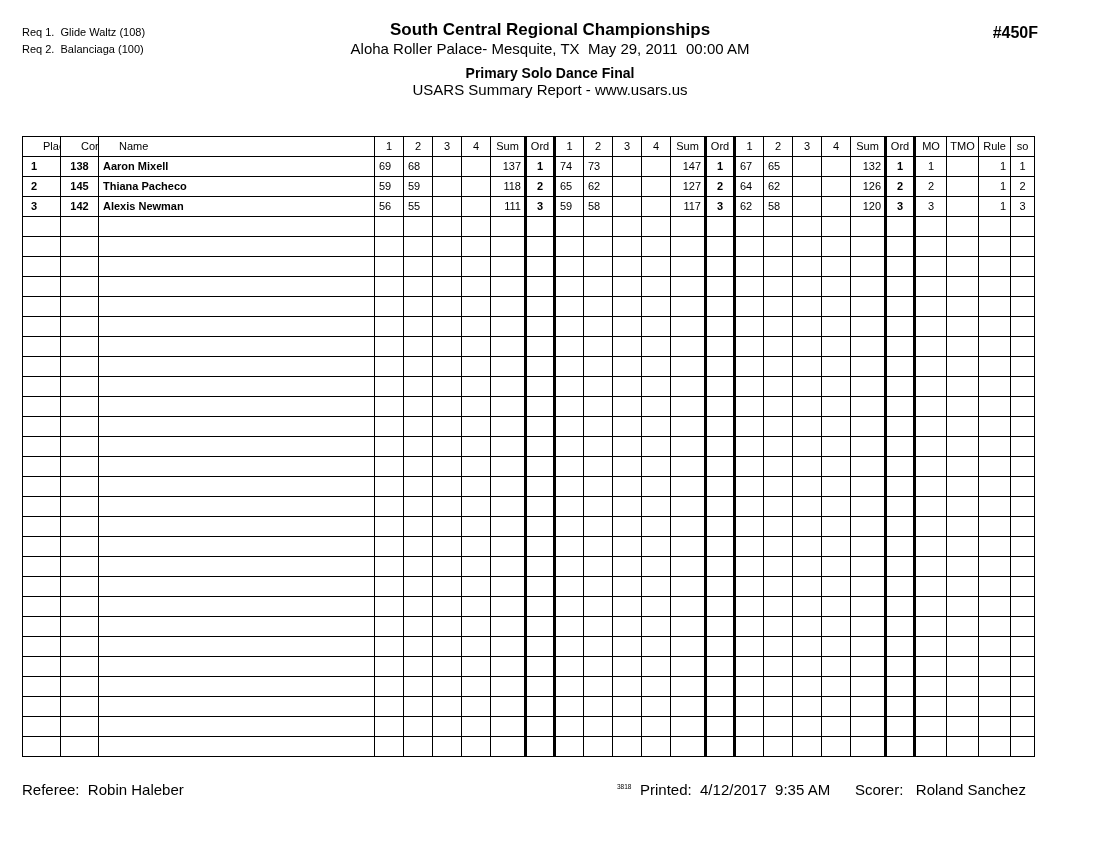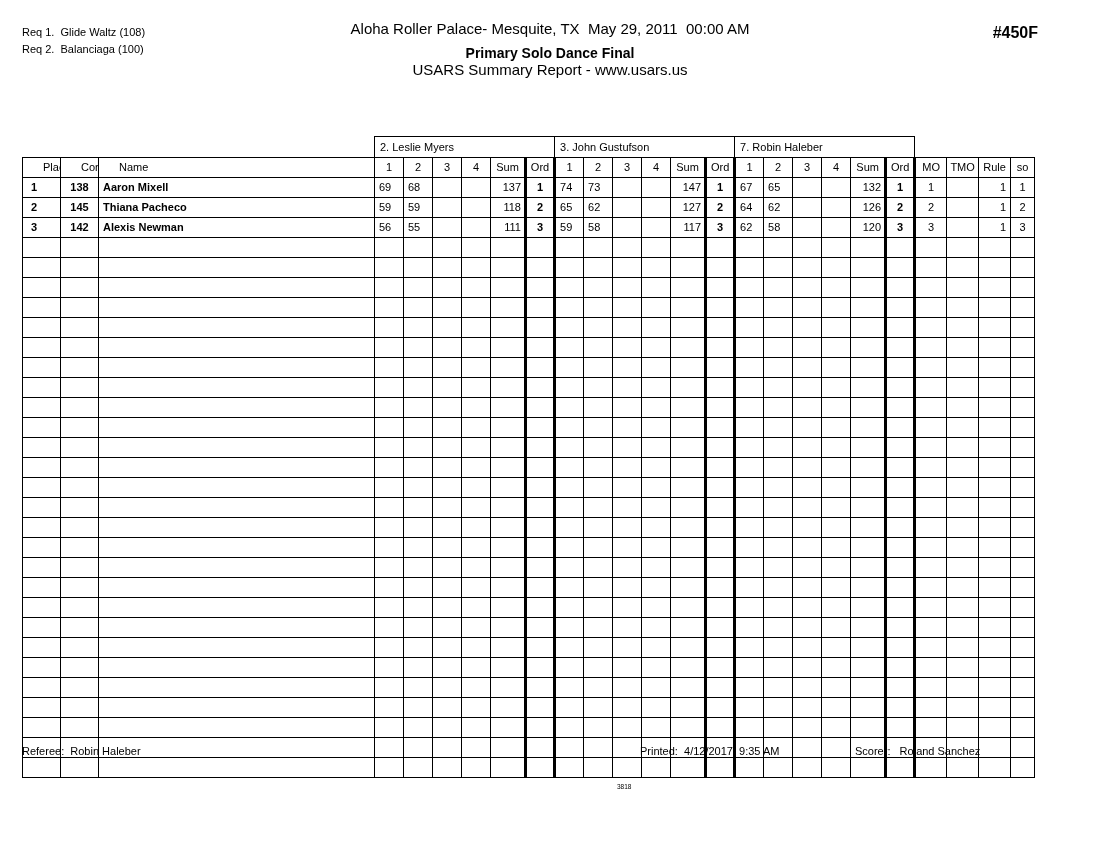--- a/index.html
+++ b/index.html
@@ -23,35 +23,36 @@
   td.ord{font-weight:bold;}
   td.place{font-weight:bold;text-align:left;padding-left:8px;}
   td.cont{font-weight:bold;text-align:center;}
   td.name{font-weight:bold;text-align:left;padding-left:4px;}
   td.s{text-align:left;padding-left:4px;}
   td.sum{text-align:right;padding-right:3px;}
   td.mo{text-align:center;}
   td.rule{text-align:right;padding-right:4px;}
   td.so{text-align:center;}
 
-  .footer-item{position:absolute;top:745px;font-size:11px;}
+  .footer-item{position:absolute;top:781px;font-size:15px;}
   .f-referee{left:22px;}
   .f-code{left:617px;top:783px;font-size:6.5px;}
   .f-printed{left:640px;}
   .f-scorer{left:855px;}
 </style>
 </head>
 <body>
 
 <div class="req-block">
   <div class="pre">Req 1.  Glide Waltz (108)</div>
   <div class="pre">Req 2.  Balanciaga (100)</div>
 </div>
 
 <div class="center-head">
+  <div class="title pre">South Central Regional Championships</div>
   <div class="sub pre">Aloha Roller Palace- Mesquite, TX  May 29, 2011  00:00 AM</div>
   <div class="event pre">Primary Solo Dance Final</div>
   <div class="report pre">USARS Summary Report - www.usars.us</div>
 </div>
 
 <div class="evnum">#450F</div>
 
 <table class="results">
   <colgroup>
     <col style="width:38px">
@@ -74,27 +75,20 @@
       <col style="width:29px">
       <col style="width:29px">
       <col style="width:35px">
       <col style="width:29px">
     <col style="width:32px">
       <col style="width:32px">
       <col style="width:32px">
       <col style="width:24px">
   </colgroup>
   <thead>
-    <tr class="judge-row">
-      <td colspan="3"></td>
-      <td class="judgebox" colspan="6">2.  Leslie Myers</td>
-      <td class="judgebox" colspan="6">3.  John  Gustufson</td>
-      <td class="judgebox" colspan="6">7.  Robin Haleber</td>
-      <td colspan="4"></td>
-    </tr>
     <tr>
       <th class="al">Place</th>
       <th class="al">Cont</th>
       <th class="al">Name</th>
       <th>1</th>
       <th>2</th>
       <th>3</th>
       <th>4</th>
       <th>Sum</th>
       <th class="ord">Ord</th>

